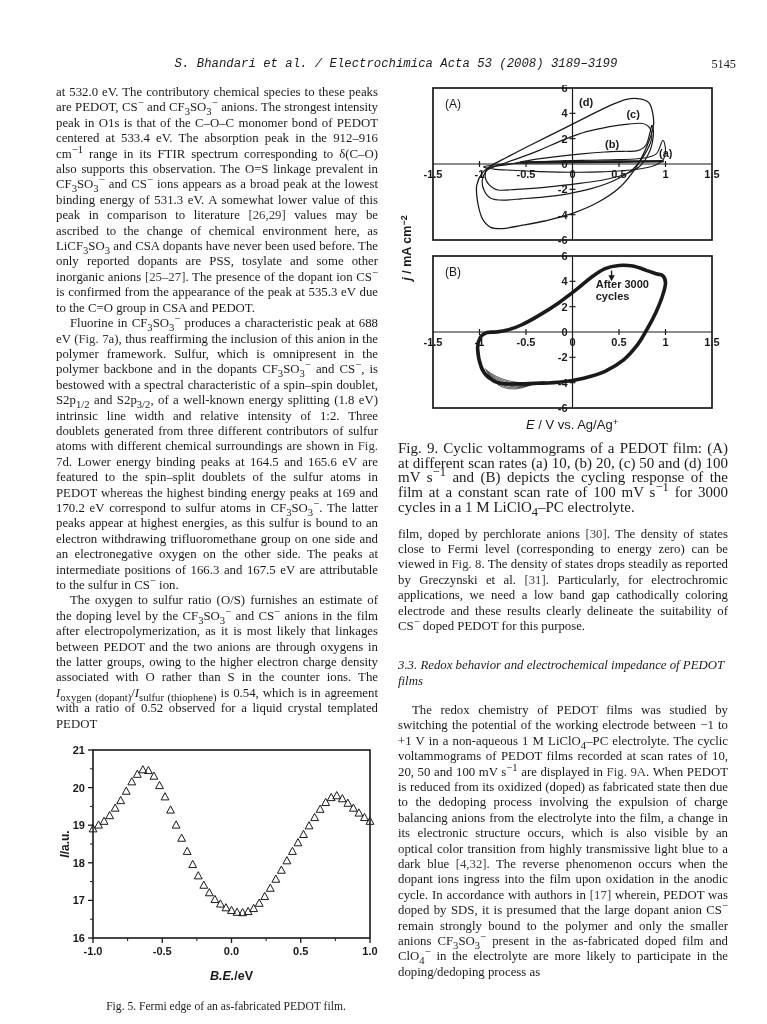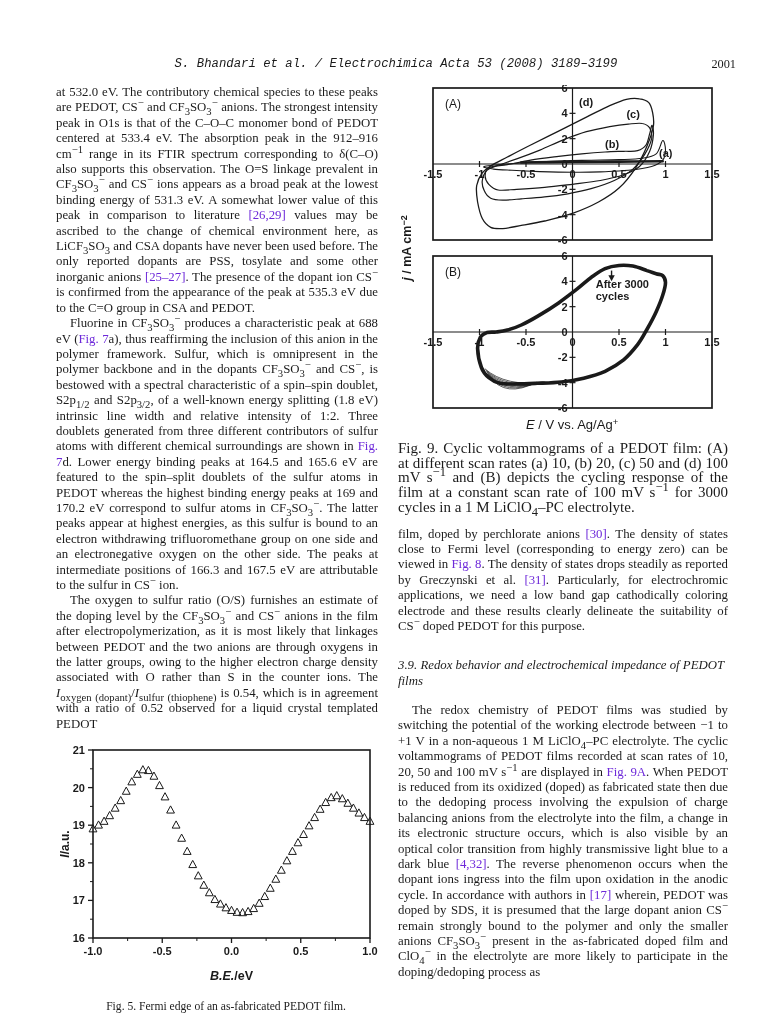--- a/index.html
+++ b/index.html
@@ -6,36 +6,36 @@
   .page{position:relative;width:767px;height:1024px;background:#ffffff;overflow:hidden;
         font-family:"Liberation Serif",serif;color:#1b1b1b;}
   .hdr{position:absolute;top:57px;left:56px;right:31px;height:16px;font-size:12.3px;}
   .hdr .rt{position:absolute;left:0;right:0;text-align:center;font-style:italic;font-family:Liberation Mono, monospace;}
   .hdr .pn{position:absolute;right:0;top:0;}
   .cols{position:absolute;top:85px;left:56px;width:672px;display:flex;gap:20px;}
   .col-l{width:322px;}
   .col-r{width:330px;}
   .bp{margin:0;font-size:12.8px;line-height:15.4px;text-align:justify;}
   .ind{text-indent:14px;}
-  .lnk{color:#6d28d9;}
+  .lnk{color:#404040;}
   figure{margin:0;padding:0;}
   .fig8{margin-top:12px;}
   .fig8 figcaption{font-size:11.6px;text-align:center;margin-top:14px;padding-left:18px;}
   .fig9cap{font-size:15px;line-height:14.7px;text-align:justify;margin:6px 0 12px;}
   .subsec{font-style:italic;font-weight:normal;font-size:12.8px;line-height:15.8px;margin:24px 0 13px;}
   svg{display:block;}
   sub,sup{line-height:0;}
 </style>
 </head>
 <body>
 
 <div class="page">
   <div class="hdr">
     <span class="rt">S. Bhandari et al. / Electrochimica Acta 53 (2008) 3189–3199</span>
-    <span class="pn">2001</span>
+    <span class="pn">5145</span>
   </div>
 
   <div class="cols">
     <section class="col-l">
       <p class="bp">at 532.0 eV. The contributory chemical species to these peaks are PEDOT, CS<sup>−</sup> and CF<sub>3</sub>SO<sub>3</sub><sup>−</sup> anions. The strongest intensity peak in O1s is that of the C–O–C monomer bond of PEDOT centered at 533.4 eV. The absorption peak in the 912–916 cm<sup>−1</sup> range in its FTIR spectrum corresponding to δ(C–O) also supports this observation. The O=S linkage prevalent in CF<sub>3</sub>SO<sub>3</sub><sup>−</sup> and CS<sup>−</sup> ions appears as a broad peak at the lowest binding energy of 531.3 eV. A somewhat lower value of this peak in comparison to literature <span class="lnk">[26,29]</span> values may be ascribed to the change of chemical environment here, as LiCF<sub>3</sub>SO<sub>3</sub> and CSA dopants have never been used before. The only reported dopants are PSS, tosylate and some other inorganic anions <span class="lnk">[25–27]</span>. The presence of the dopant ion CS<sup>−</sup> is confirmed from the appearance of the peak at 535.3 eV due to the C=O group in CSA and PEDOT.</p>
       <p class="bp ind">Fluorine in CF<sub>3</sub>SO<sub>3</sub><sup>−</sup> produces a characteristic peak at 688 eV (<span class="lnk">Fig. 7</span>a), thus reaffirming the inclusion of this anion in the polymer framework. Sulfur, which is omnipresent in the polymer backbone and in the dopants CF<sub>3</sub>SO<sub>3</sub><sup>−</sup> and CS<sup>−</sup>, is bestowed with a spectral characteristic of a spin–spin doublet, S2p<sub>1/2</sub> and S2p<sub>3/2</sub>, of a well-known energy splitting (1.8 eV) intrinsic line width and relative intensity of 1:2. Three doublets generated from three different contributors of sulfur atoms with different chemical surroundings are shown in <span class="lnk">Fig. 7</span>d. Lower energy binding peaks at 164.5 and 165.6 eV are featured to the spin–split doublets of the sulfur atoms in PEDOT whereas the highest binding energy peaks at 169 and 170.2 eV correspond to sulfur atoms in CF<sub>3</sub>SO<sub>3</sub><sup>−</sup>. The latter peaks appear at highest energies, as this sulfur is bound to an electron withdrawing trifluoromethane group on one side and an electronegative oxygen on the other side. The peaks at intermediate positions of 166.3 and 167.5 eV are attributable to the sulfur in CS<sup>−</sup> ion.</p>
       <p class="bp ind">The oxygen to sulfur ratio (O/S) furnishes an estimate of the doping level by the CF<sub>3</sub>SO<sub>3</sub><sup>−</sup> and CS<sup>−</sup> anions in the film after electropolymerization, as it is most likely that linkages between PEDOT and the two anions are through oxygens in the latter groups, owing to the higher electron charge density associated with O rather than S in the counter ions. The <i>I</i><sub>oxygen (dopant)</sub>/<i>I</i><sub>sulfur (thiophene)</sub> is 0.54, which is in agreement with a ratio of 0.52 observed for a liquid crystal templated PEDOT</p>
       <figure class="fig8">
         <svg id="fig8" width="322" height="242" viewBox="0 0 322 242">
             <rect x="37" y="6" width="277" height="188" fill="none" stroke="#1a1a1a" stroke-width="1.6"></rect>
@@ -207,17 +207,17 @@
             <line x1="213.56" y1="185.56666666666666" x2="213.56" y2="192.33333333333334" stroke="#1a1a1a" stroke-width="1.4"></line>
             <path d="M210.36,190.33333333333334 L216.76,190.33333333333334 L213.56,196.33333333333334 Z" fill="#1a1a1a"></path>
             <g transform="translate(13,163) rotate(-90)">
               <text x="0" y="0" font-family="&quot;Liberation Sans&quot;,sans-serif" font-size="12.5" font-weight="bold" text-anchor="middle" fill="#1a1a1a"><tspan font-style="italic">j</tspan><tspan> / mA cm</tspan><tspan dy="-4.5" font-size="9">−2</tspan></text>
             </g>
             <text x="174" y="344" font-family="&quot;Liberation Sans&quot;,sans-serif" font-size="13" font-weight="normal" text-anchor="middle" fill="#1a1a1a"><tspan font-style="italic">E</tspan><tspan> / V vs. Ag/Ag</tspan><tspan dy="-4.5" font-size="9.36">+</tspan></text>
           </svg>
       </figure>
       <div class="fig9cap">Fig. 9. Cyclic voltammograms of a PEDOT film: (A) at different scan rates (a) 10, (b) 20, (c) 50 and (d) 100 mV s<sup>−1</sup> and (B) depicts the cycling response of the film at a constant scan rate of 100 mV s<sup>−1</sup> for 3000 cycles in a 1 M LiClO<sub>4</sub>–PC electrolyte.</div>
       <p class="bp">film, doped by perchlorate anions <span class="lnk">[30]</span>. The density of states close to Fermi level (corresponding to energy zero) can be viewed in <span class="lnk">Fig. 8</span>. The density of states drops steadily as reported by Greczynski et al. <span class="lnk">[31]</span>. Particularly, for electrochromic applications, we need a low band gap cathodically coloring electrode and these results clearly delineate the suitability of CS<sup>−</sup> doped PEDOT for this purpose.</p>
-      <h3 class="subsec">3.9. Redox behavior and electrochemical impedance of PEDOT films</h3>
+      <h3 class="subsec">3.3. Redox behavior and electrochemical impedance of PEDOT films</h3>
       <p class="bp ind">The redox chemistry of PEDOT films was studied by switching the potential of the working electrode between −1 to +1 V in a non-aqueous 1 M LiClO<sub>4</sub>–PC electrolyte. The cyclic voltammograms of PEDOT films recorded at scan rates of 10, 20, 50 and 100 mV s<sup>−1</sup> are displayed in <span class="lnk">Fig. 9A</span>. When PEDOT is reduced from its oxidized (doped) as fabricated state then due to the dedoping process involving the expulsion of charge balancing anions from the electrolyte into the film, a change in its electronic structure occurs, which is also visible by an optical color transition from highly transmissive light blue to a dark blue <span class="lnk">[4,32]</span>. The reverse phenomenon occurs when the dopant ions ingress into the film upon oxidation in the anodic cycle. In accordance with authors in <span class="lnk">[17]</span> wherein, PEDOT was doped by SDS, it is presumed that the large dopant anion CS<sup>−</sup> remain strongly bound to the polymer and only the smaller anions CF<sub>3</sub>SO<sub>3</sub><sup>−</sup> present in the as-fabricated doped film and ClO<sub>4</sub><sup>−</sup> in the electrolyte are more likely to participate in the doping/dedoping process as</p>
     </section>
   </div>
 </div>
 
 </body></html>

